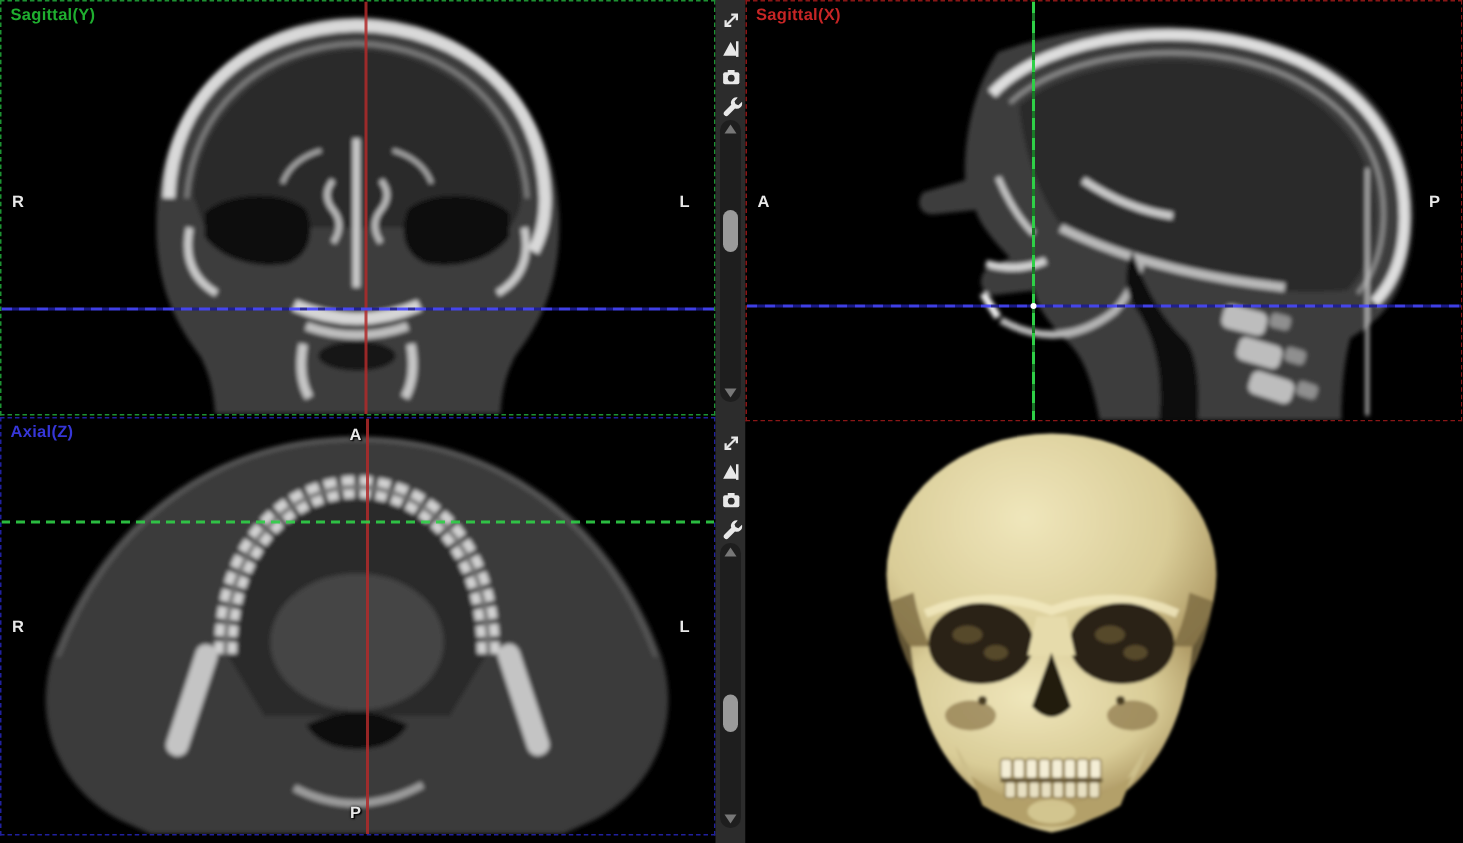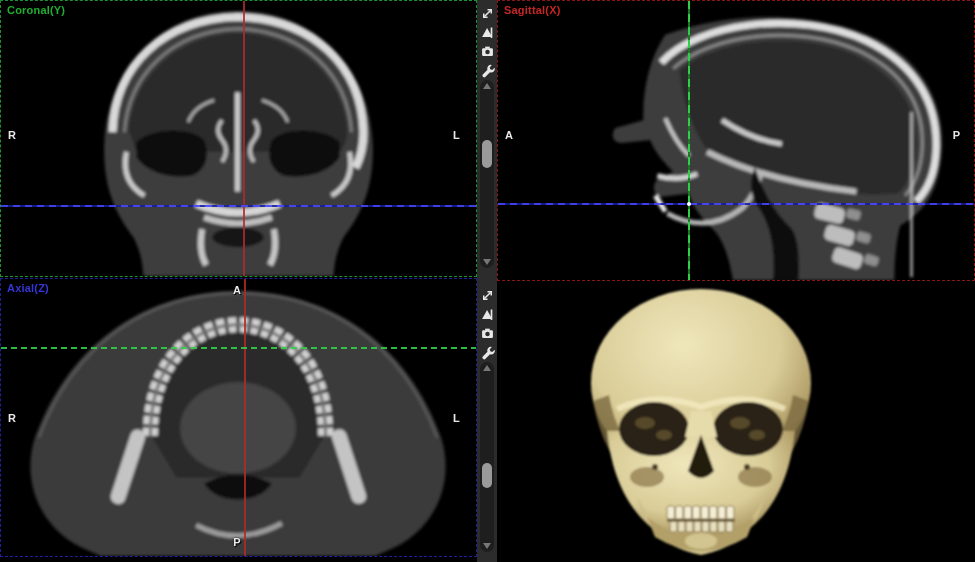--- a/index.html
+++ b/index.html
@@ -67,21 +67,21 @@
         <path d="M350,152 q6,30 -18,44" stroke="#c9c9c9" stroke-width="5" fill="none"></path>
         <path d="M196,204 q42,18 84,0" stroke="#d6d6d6" stroke-width="8" fill="none"></path>
         <path d="M204,218 q34,12 68,0" stroke="#bfbfbf" stroke-width="6" fill="none"></path>
         <path d="M202,230 q-4,22 4,36" stroke="#c6c6c6" stroke-width="6" fill="none"></path>
         <path d="M274,230 q4,22 -4,36" stroke="#c6c6c6" stroke-width="6" fill="none"></path>
         <ellipse cx="238" cy="238" rx="26" ry="10" fill="#161616"></ellipse>
       </g>
     </svg>
     <div class="line-red-v" style="left:242px;"></div>
     <div class="line-blue-h" style="top:204px;"></div>
-    <span class="ptitle t-coronal">Coronal(Y)</span>
+    <span class="ptitle t-coronal">Sagittal(Y)</span>
     <span class="olabel" style="left:7px;top:128px;">R</span>
     <span class="olabel" style="left:452px;top:128px;">L</span>
   </section>
 
   <section class="panel p-axial">
     <svg class="ct" viewBox="0 0 477 279" preserveAspectRatio="none">
       <defs>
           <filter id="ab">
             <feGaussianBlur stdDeviation="1.4"></feGaussianBlur>
           </filter>

